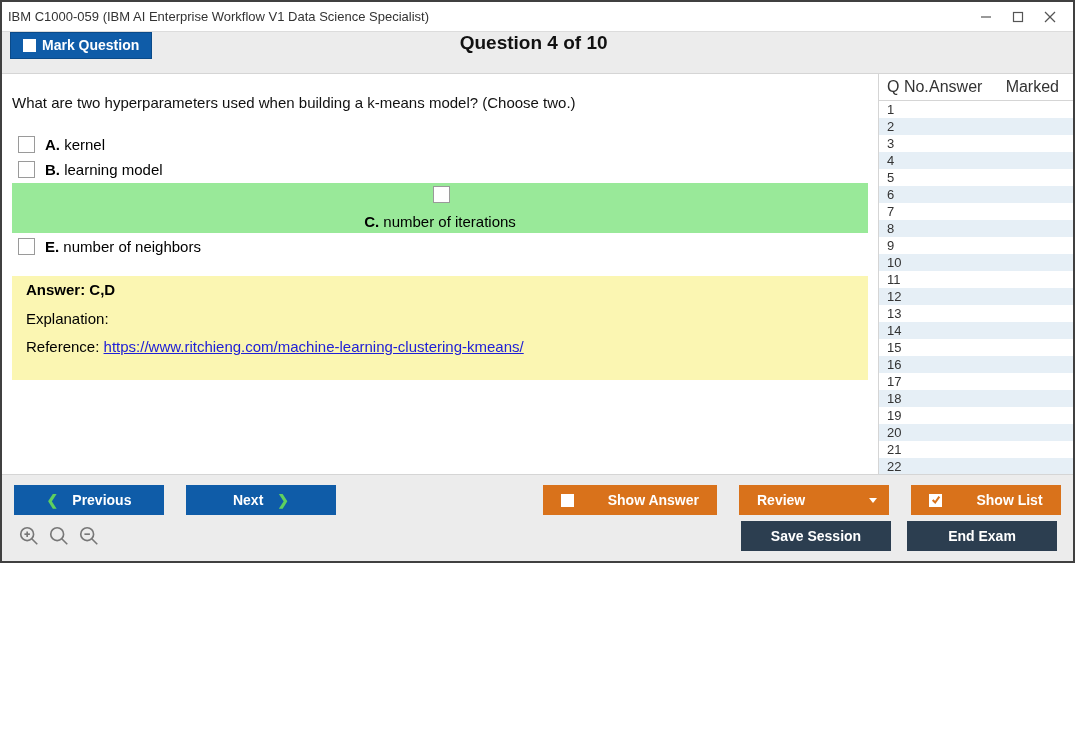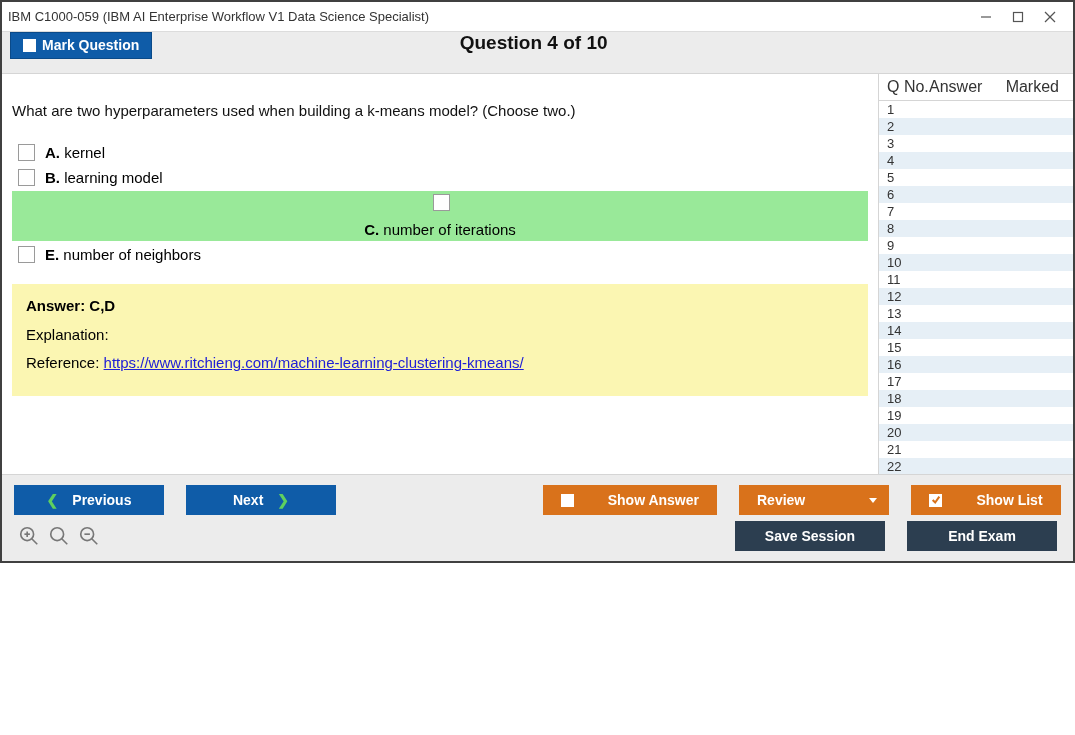--- a/index.html
+++ b/index.html
@@ -68,21 +68,21 @@
   }
 
   .qpane {
     flex: 1;
     padding: 12px 10px 10px 10px;
     overflow: auto;
   }
   .qtext {
     font-size: 15px;
     color: #111;
-    margin: 16px 0 22px 0;
+    margin: 8px 0 22px 0;
   }
   .opt-list { }
   .opt-row {
     display: flex;
     align-items: center;
     gap: 10px;
     padding: 3px 4px;
     margin: 2px 0;
     font-size: 15px;
   }
@@ -93,21 +93,21 @@
     background: #fff;
     margin-left: 2px;
     flex: 0 0 auto;
   }
   .opt-label { flex: 1; }
   .opt-label .letter { font-weight: bold; }
 
   .answer-box {
     background: #fbf6b2;
     margin-top: 18px;
-    padding: 8px 14px 18px;
+    padding: 0 14px 18px;
     font-size: 15px;
     line-height: 1.9;
   }
   .answer-box .ans-line { font-weight: bold; }
   .answer-box .exp-label { font-weight: normal; }
   .answer-box a { color: #2020d6; text-decoration: underline; }
 
   .sidepanel {
     width: 195px;
     border-left: 1px solid #d5d5d5;
@@ -178,21 +178,21 @@
   .spacer { flex: 1; }
 
   .zoom-row {
     display: flex;
     align-items: center;
     gap: 8px;
     padding: 6px 4px 2px;
   }
   .zoom-ico { width: 22px; height: 22px; }
   .zoom-ico svg { width: 22px; height: 22px; stroke: #777; stroke-width: 1.8; fill: none; }
-  .zoom-row-right { margin-left: auto; display: flex; gap: 22px; }
+  .zoom-row-right { margin-left: auto; display: flex; gap: 16px; }
 
   
   .side-scroll::-webkit-scrollbar { width: 16px; }
   .side-scroll::-webkit-scrollbar-track { background: #f0f0f0; }
   .side-scroll::-webkit-scrollbar-thumb { background: #c4c4c4; }
   .side-scroll::-webkit-scrollbar-button { background: #e8e8e8; height: 16px; }
 </style>
 </head>
 <body>
 

